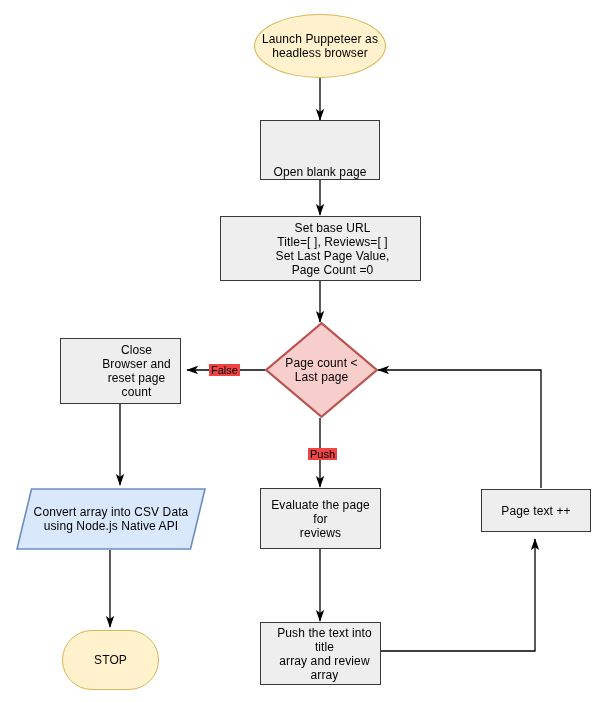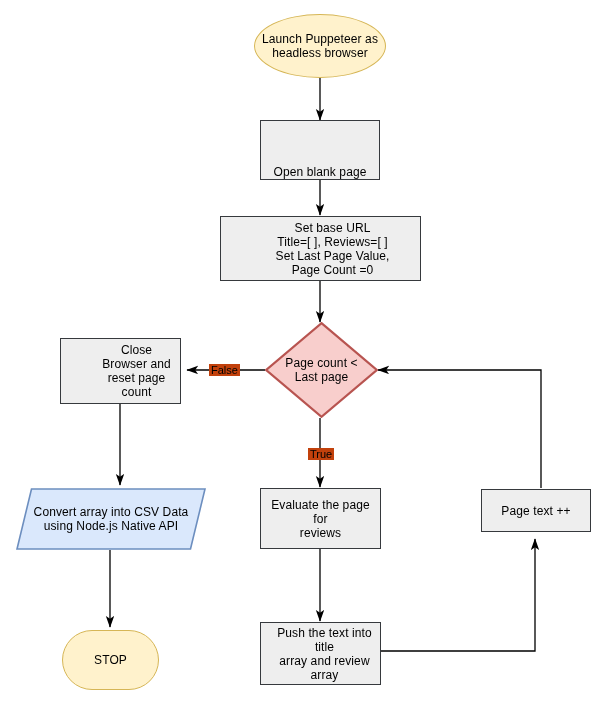--- a/index.html
+++ b/index.html
@@ -85,21 +85,21 @@
   .shape-parallelogram .label {
     position: relative;
     z-index: 2;
   }
   
   .edge-label {
     position: absolute;
     font-size: 11px;
     line-height: 12px;
     color: #000000;
-    background: #c2410c;
+    background: #ef4444;
     padding: 0 2px;
     white-space: nowrap;
   }
 </style>
 </head>
 <body>
 
 <div id="canvas">
 
   <svg id="edges" viewBox="0 0 602 702" width="602" height="702" xmlns="http://www.w3.org/2000/svg">
@@ -180,15 +180,15 @@
     <span class="label">Push the text into title
 array and review
 array</span>
   </div>
 
   <div class="node shape-rect" style="left:481px; top:489px; width:110px; height:43px;">
     <span class="label">Page text ++</span>
   </div>
 
   <div class="edge-label" style="left:209px; top:364px;">False</div>
-  <div class="edge-label" style="left:308px; top:448px;">True</div>
+  <div class="edge-label" style="left:308px; top:448px;">Push</div>
 
 </div>
 
 </body></html>

